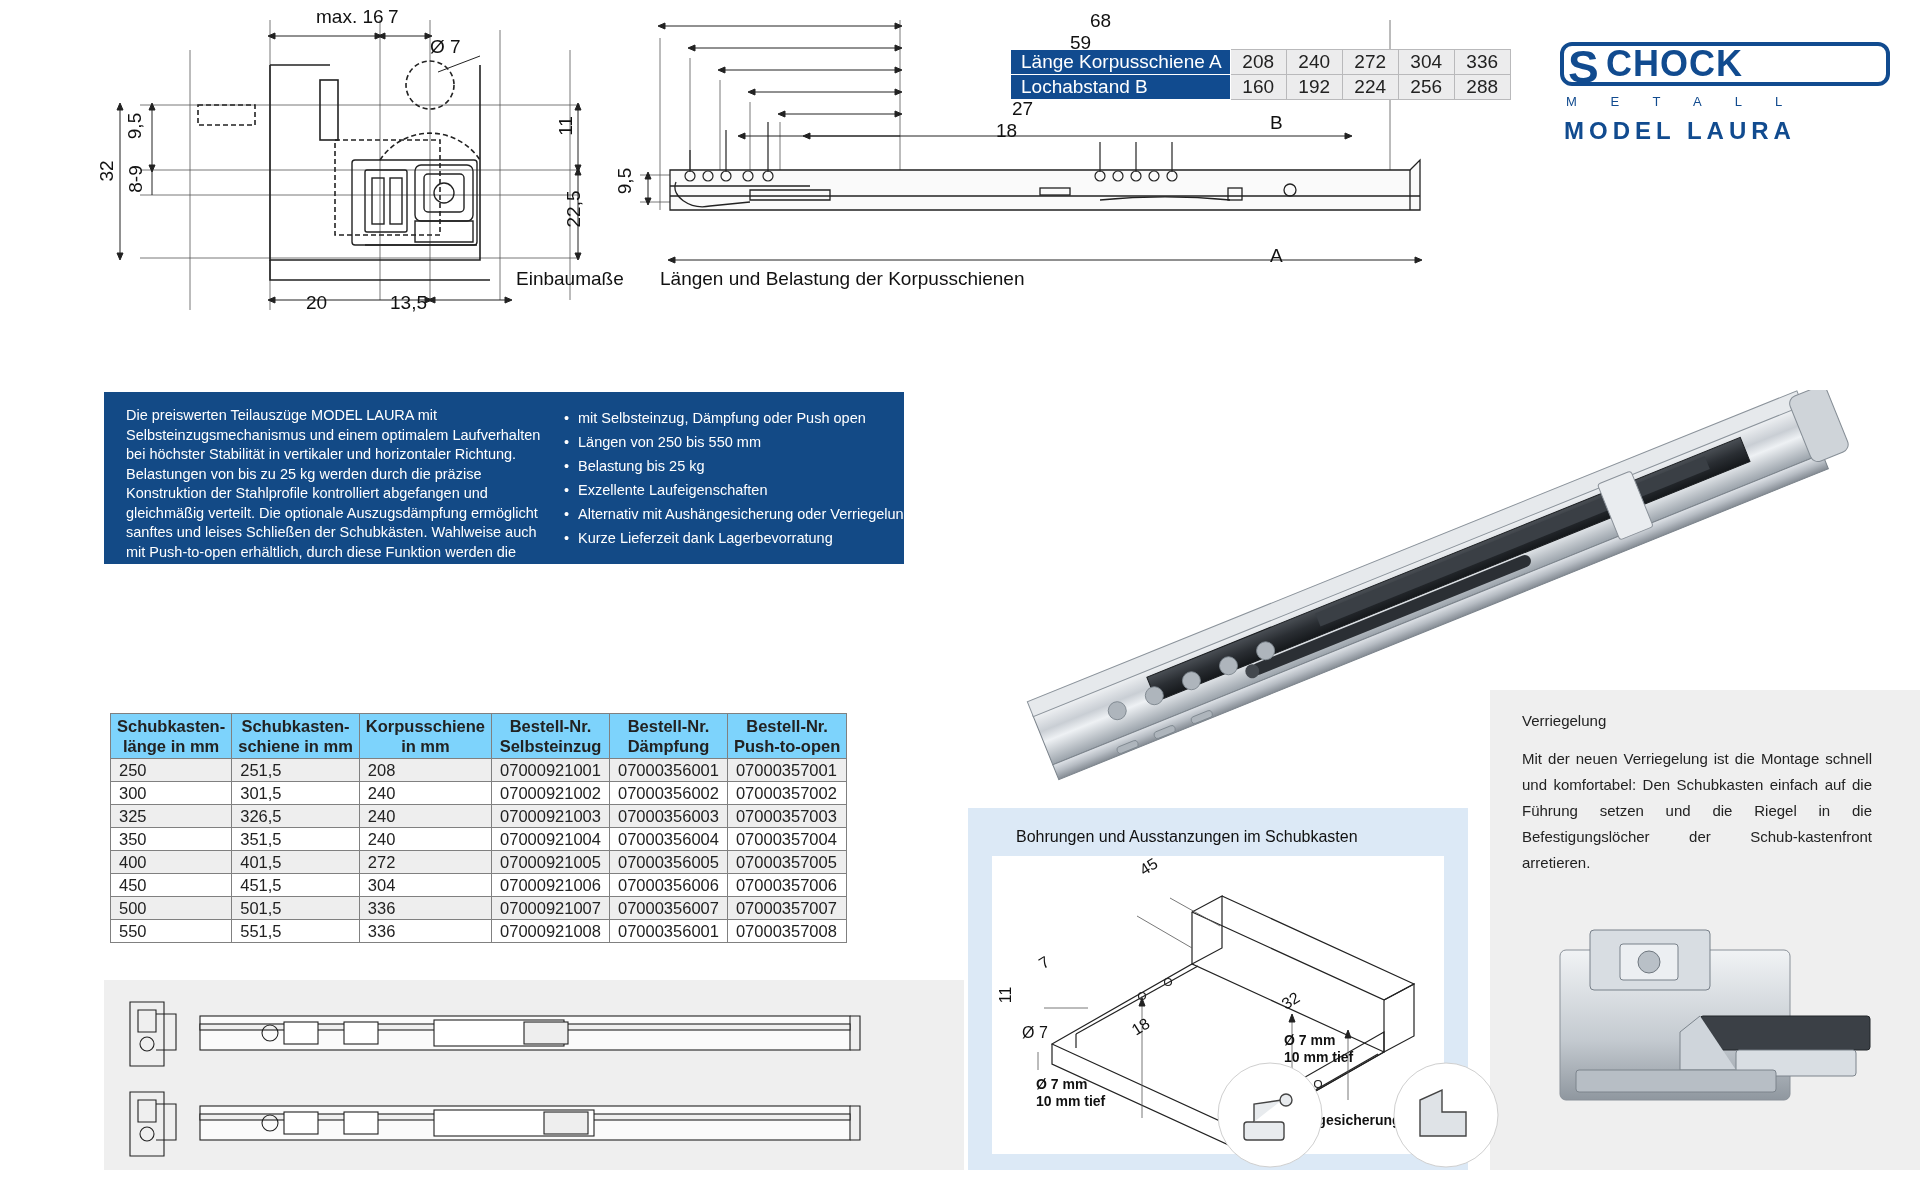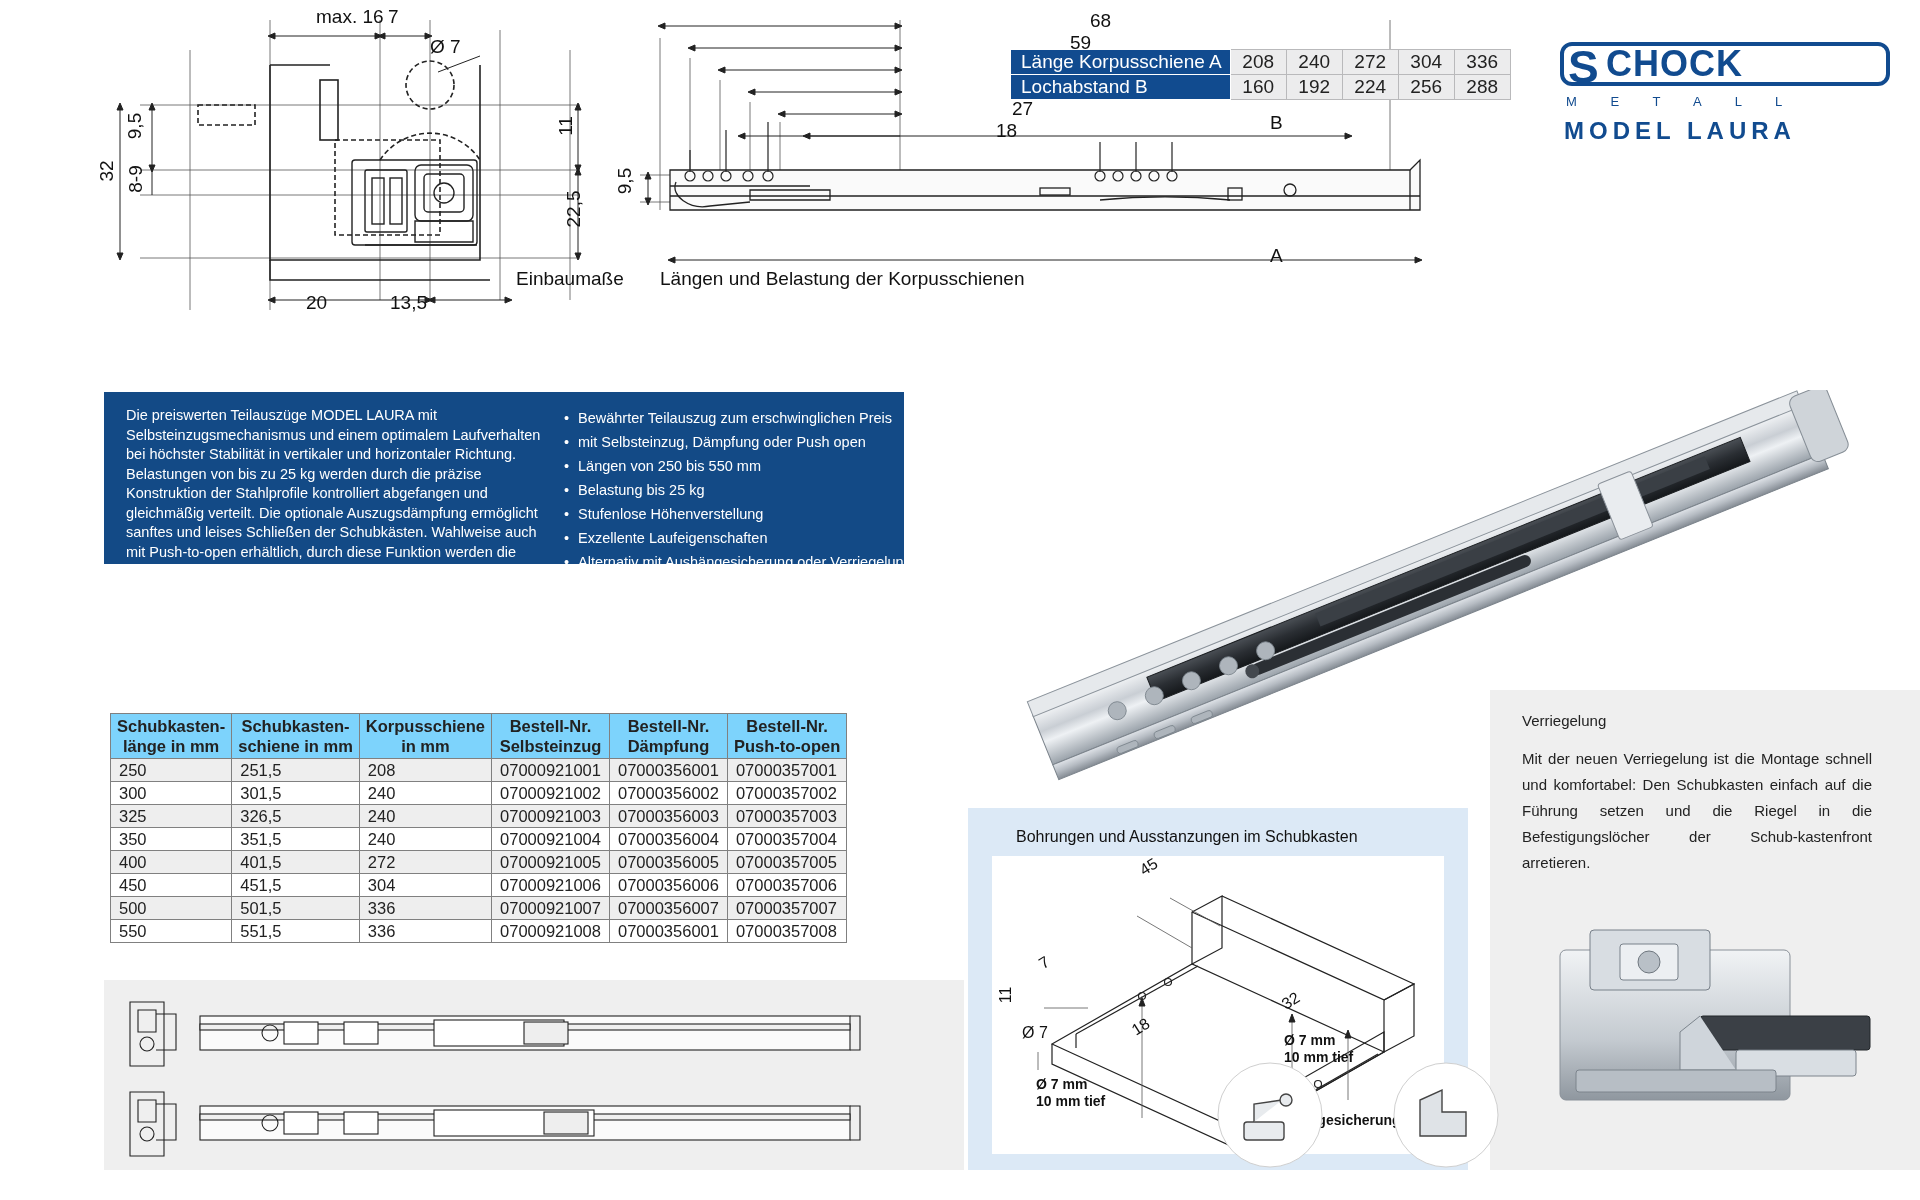--- a/index.html
+++ b/index.html
@@ -379,25 +379,23 @@
   <div class="logo-metall">M E T A L L</div>
   <div class="logo-model">MODEL LAURA</div>
 </div>
 
 <div class="abs" id="blue-panel">
   <div class="para" id="marketing-para">
       <div>Die preiswerten Teilauszüge MODEL LAURA mit Selbsteinzugsmechanismus und einem optimalem Laufverhalten bei höchster Stabilität in vertikaler und horizontaler Richtung.</div>
       <div>Belastungen von bis zu 25 kg werden durch die präzise Konstruktion der Stahlprofile kontrolliert abgefangen und gleichmäßig verteilt. Die optionale Auszugsdämpfung ermöglicht sanftes und leises Schließen der Schubkästen. Wahlweise auch mit Push-to-open erhältlich, durch diese Funktion werden die Auszüge nach leichtem Druck auf die Front selbsttätig geöffnet.</div>
     </div>
   <ul id="marketing-bullets">
-      <li>Bewährter Teilauszug zum erschwinglichen Preis</li>
       <li>mit Selbsteinzug, Dämpfung oder Push open</li>
       <li>Längen von 250 bis 550 mm</li>
       <li>Belastung bis 25 kg</li>
-      <li>Stufenlose Höhenverstellung</li>
       <li>Exzellente Laufeigenschaften</li>
       <li>Alternativ mit Aushängesicherung oder Verriegelung</li>
       <li>Kurze Lieferzeit dank Lagerbevorratung</li>
     </ul>
 </div>
 
 <div class="abs" id="photo-panel">
   <svg width="930" height="420" viewBox="0 0 930 420">
     <defs>
       <linearGradient id="metal" x1="0" y1="0" x2="0" y2="1">

